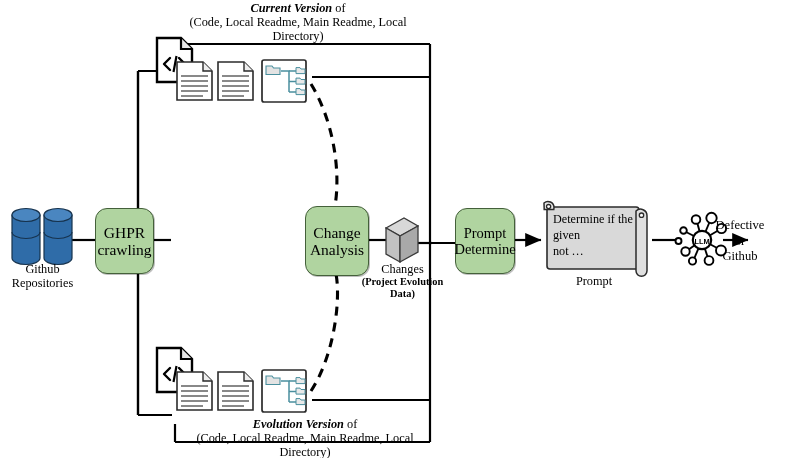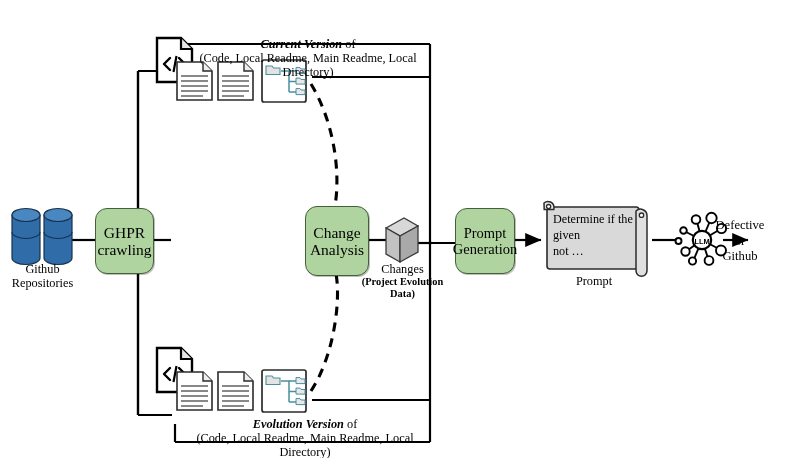--- a/index.html
+++ b/index.html
@@ -239,21 +239,21 @@
           <path d="M296 388.1 h4 l1 1.4 h4 v4.6 h-9 z"></path>
           <path d="M296 398.6 h4 l1 1.4 h4 v4.6 h-9 z"></path>
         </g>
       </g>
     </g>
   </svg>
 
   <div class="group" style="left:168px;top:56px;width:145px;height:50px;z-index:-1;"></div>
   <div class="group" style="left:168px;top:366px;width:145px;height:50px;z-index:-1;"></div>
 
-  <div class="cap cap-ver" style="left:158px;top:2px;width:300px;margin-top:36px;">
+  <div class="cap cap-ver" style="left:148px;top:2px;width:300px;">
     <div><span class="hdr">Current Version</span><span> of</span></div>
     <div>(Code, Local Readme, Main Readme, Local</div>
     <div>Directory)</div>
   </div>
 
   <div class="cap cap-ver" style="left:155px;top:418px;width:300px;">
     <div><span class="hdr">Evolution Version</span><span> of</span></div>
     <div>(Code, Local Readme, Main Readme, Local</div>
     <div>Directory)</div>
   </div>
@@ -268,21 +268,21 @@
   <div class="proc" style="left:305px;top:206px;width:62px;height:68px;">
     <div>
       <div>Change</div>
       <div>Analysis</div>
     </div>
   </div>
 
   <div class="proc" style="left:455px;top:208px;width:58px;height:64px;font-size:14.5px;">
     <div>
       <div>Prompt</div>
-      <div>Generation</div>
+      <div>Determine</div>
     </div>
   </div>
 
   <div class="lbl" style="left:350px;top:262px;width:105px;">
     <div>Changes</div>
     <div class="cap-bold-small">(Project Evolution</div>
     <div class="cap-bold-small">Data)</div>
   </div>
 
   <div class="lbl" style="left:0px;top:262px;width:85px;">

